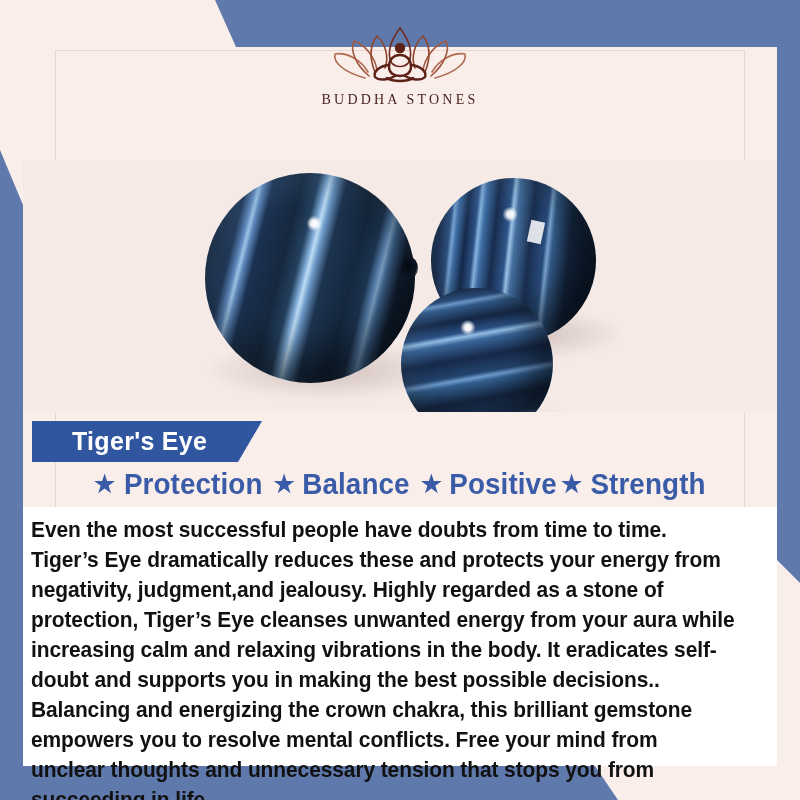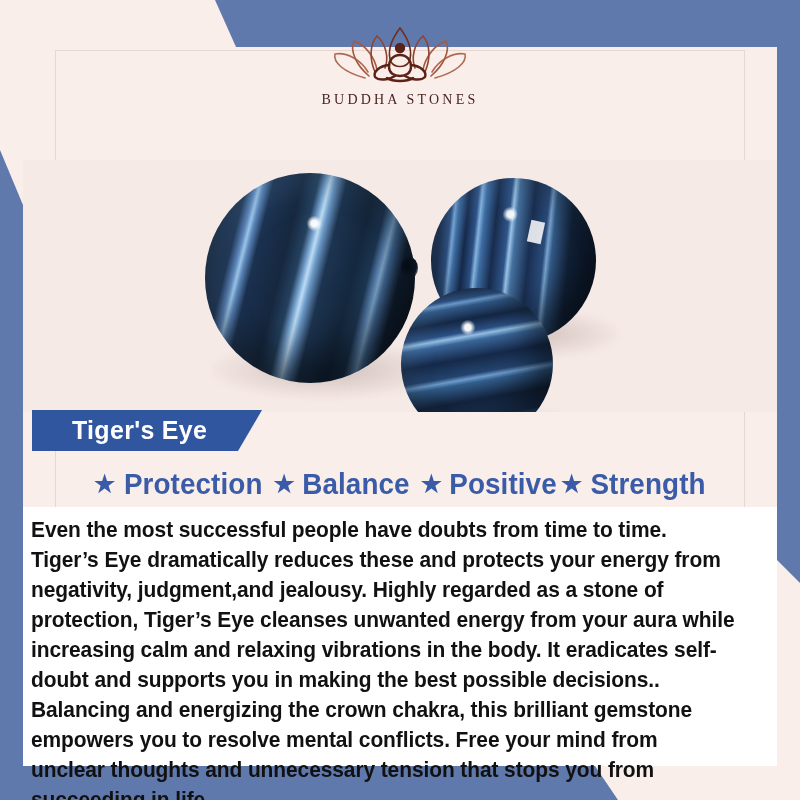--- a/index.html
+++ b/index.html
@@ -187,21 +187,21 @@
     position: absolute;
     left: 324px; top: 48px;
     width: 14px; height: 22px;
     background: rgba(255,255,255,0.85);
     transform: rotate(12deg);
   }
 
   
   .stone-ribbon {
     position: absolute;
-    left: 32px; top: 410px;
+    left: 32px; top: 421px;
     height: 41px;
     width: 230px;
     background: #2f569f;
     clip-path: polygon(0 0, 230px 0, 206px 41px, 0 41px);
     display: flex;
     align-items: center;
   }
   .stone-ribbon-text {
     margin-left: 40px;
     color: #ffffff;

